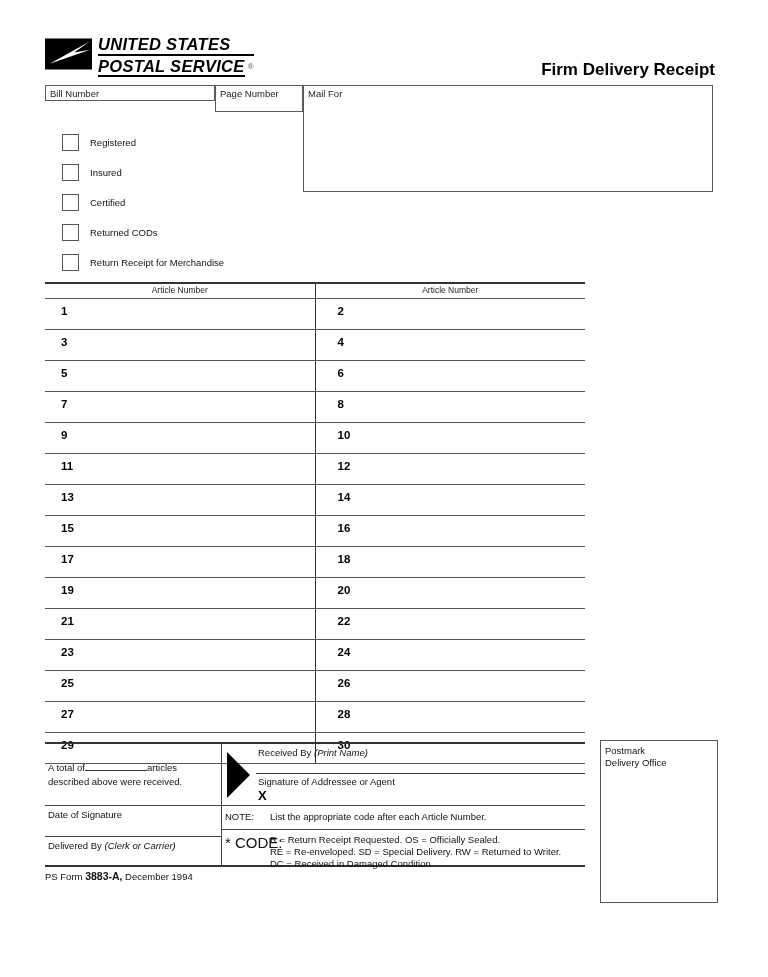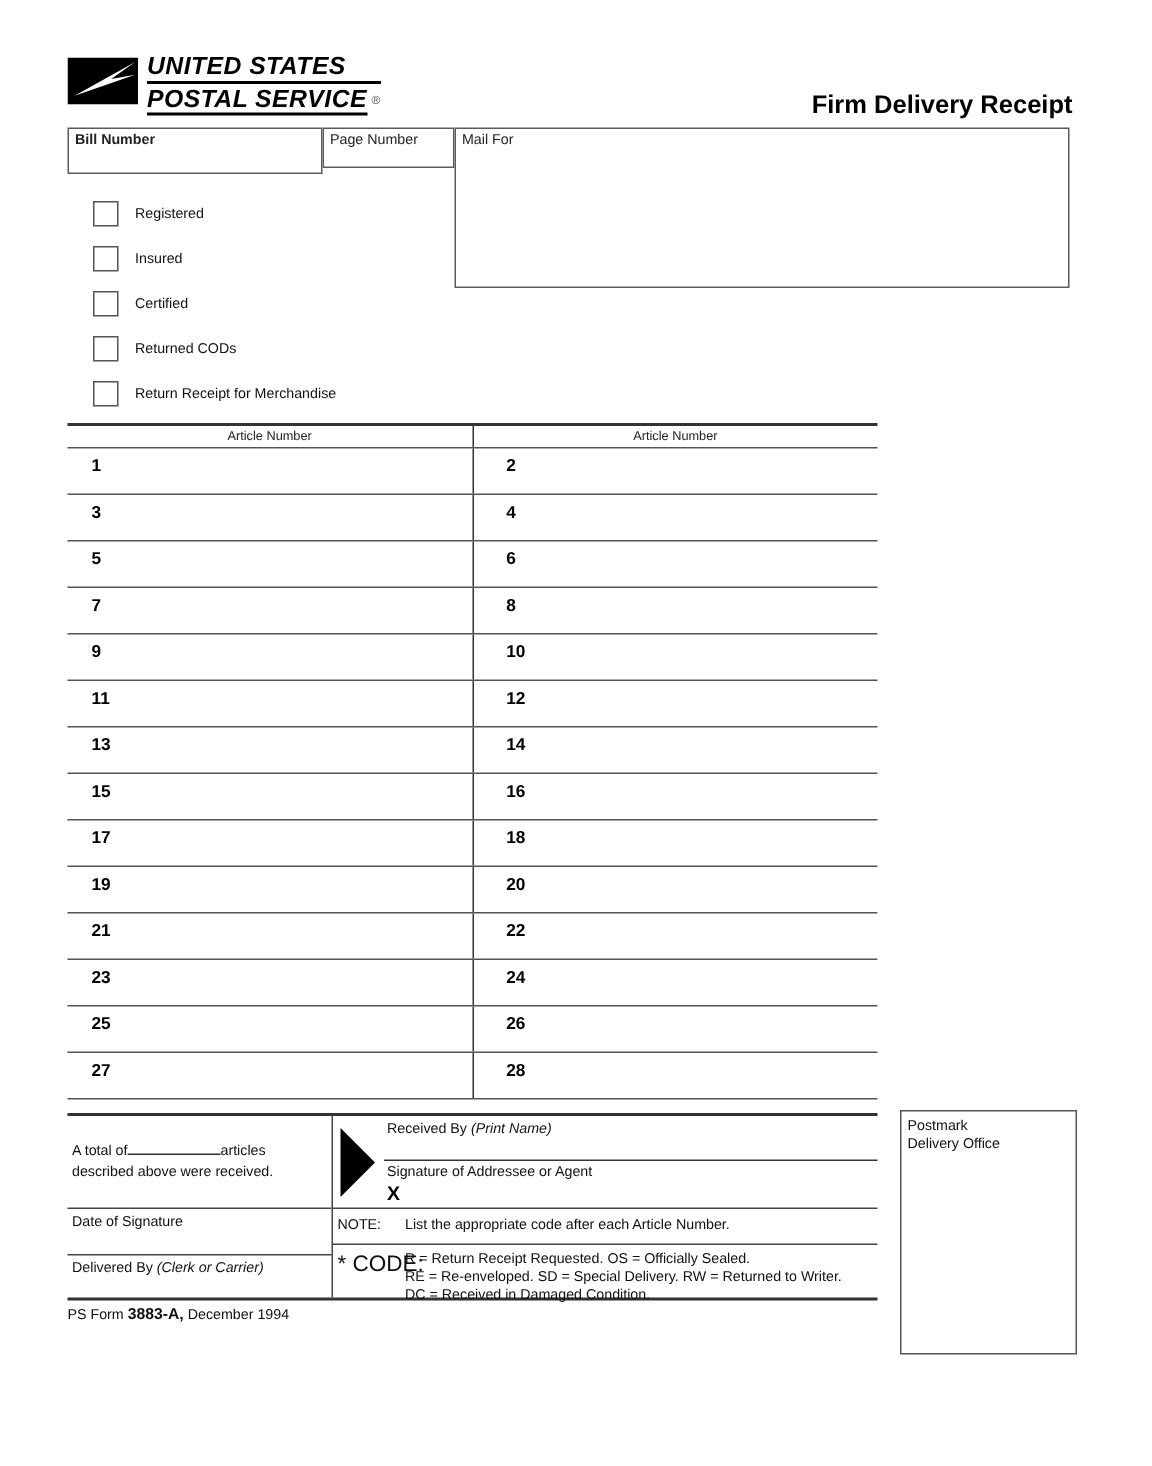--- a/index.html
+++ b/index.html
@@ -84,21 +84,21 @@
     background: #fff;
   }
   .box-label {
     position: absolute;
     left: 4px;
     top: 2px;
     font-size: 9.5px;
     color: #222;
     white-space: nowrap;
   }
-  #bill-number-box  { left: 45px;  top: 85px;  width: 170px; height: 31px; font-weight: bold; }
+  #bill-number-box  { left: 45px;  top: 85px;  width: 170px; height: 16px; }
   #page-number-box  { left: 215px; top: 85px;  width: 88px;  height: 27px; }
   #mail-for-box     { left: 303px; top: 85px;  width: 410px; height: 107px; }
 
   
   #checkbox-list {
     position: absolute;
     left: 62px;
     top: 127px;
     text-align: center;
   }
@@ -517,20 +517,28 @@
         </div>
     </div>
     <div class="art-row">
       <div class="art-cell left-col">
           <span class="art-num">27</span>
         </div>
       <div class="art-cell right-col">
           <span class="art-num">28</span>
         </div>
     </div>
+    <div class="art-row">
+      <div class="art-cell left-col">
+          <span class="art-num">29</span>
+        </div>
+      <div class="art-cell right-col">
+          <span class="art-num">30</span>
+        </div>
+    </div>
   </div>
 
   <div id="bottom-section">
 
     <div id="bottom-left">
 
       <div id="total-cell">
         <div id="total-text">
           <span>A total of</span><span class="blank-line"></span><span>articles</span><br>
           <span>described above were received.</span>

